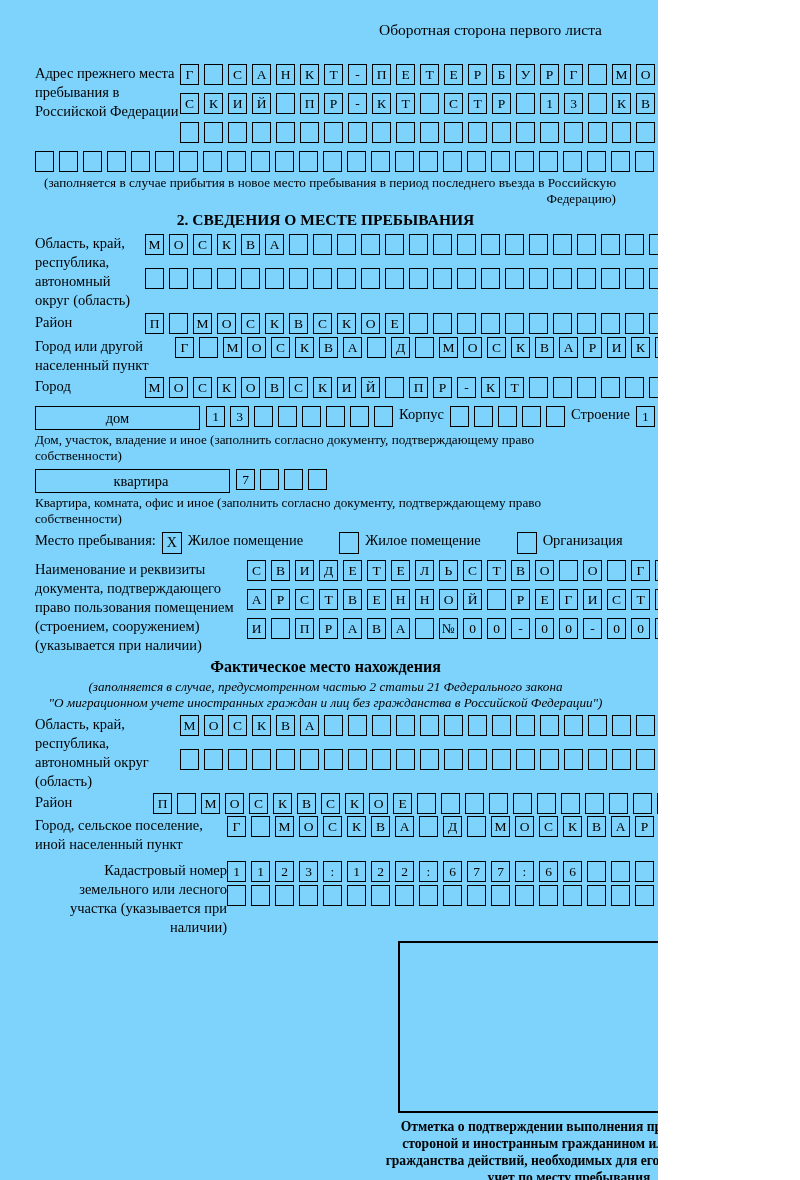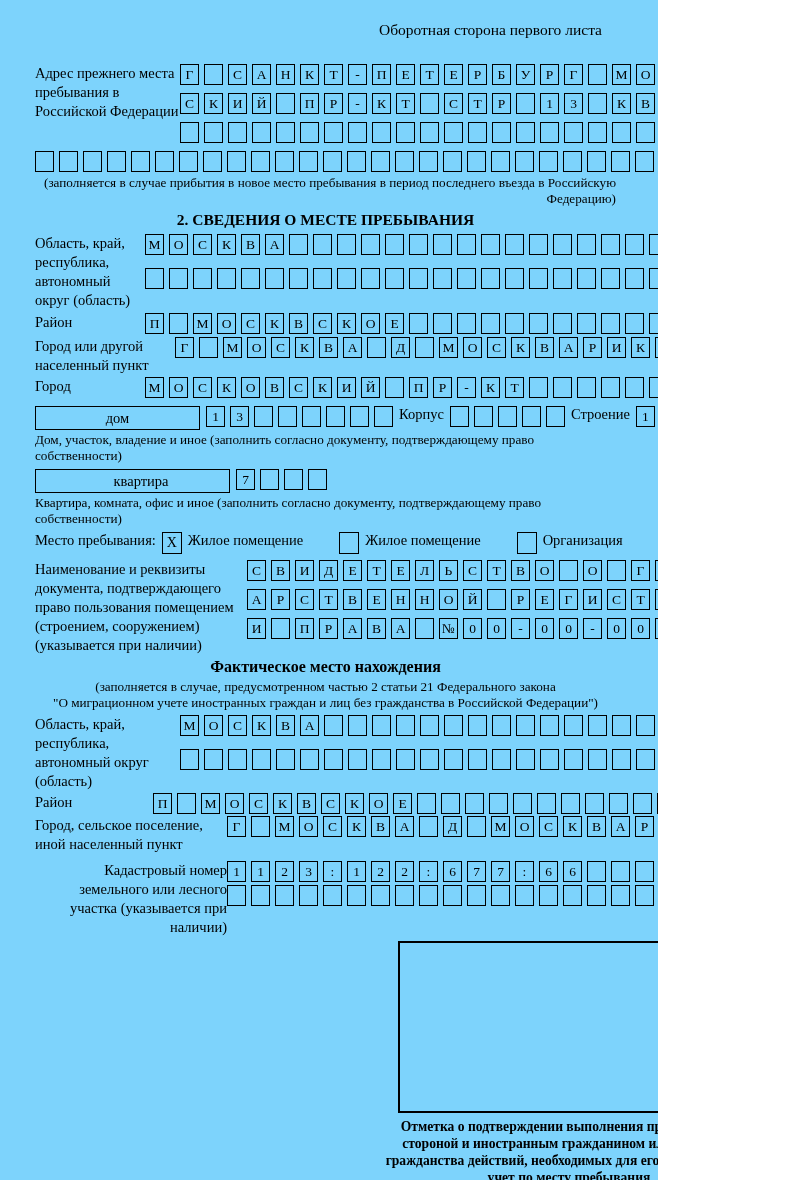--- a/index.html
+++ b/index.html
@@ -63,21 +63,21 @@
   .mt6  { margin-top:6px; }
   .mt5  { margin-top:5px; }
   .mt4  { margin-top:4px; }
   .mt3  { margin-top:3px; }
   .mt2  { margin-top:2px; }
   .mt1  { margin-top:1px; }
 
   .mesto-note { margin-left:245px; font-size:13.2px; line-height:16px; }
 
   .fact-title { text-align:center; font-weight:bold; font-size:16px; line-height:18px; }
-  .fact-note { text-align:center; font-size:13.2px; line-height:16px; }
+  .fact-note { text-align:center; font-size:13.2px; line-height:16px;font-style:italic; }
 
   .stamp-box {
     margin-left:363px; margin-top:4px;
     width:360px; height:172px;
     border:2px solid #000;
   }
   .stamp-caption {
     margin-left:338px; margin-top:5px;
     width:392px;
     text-align:center;

